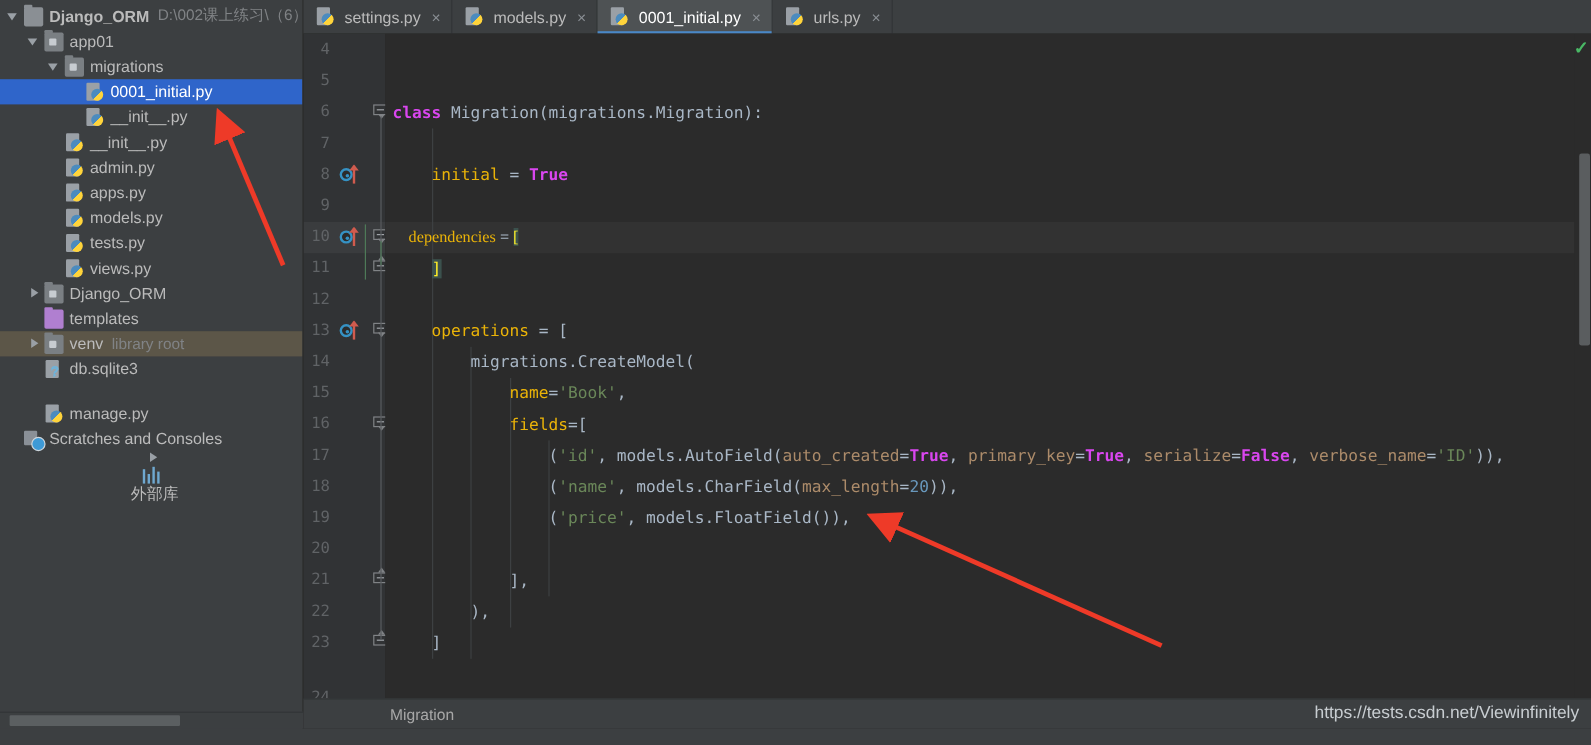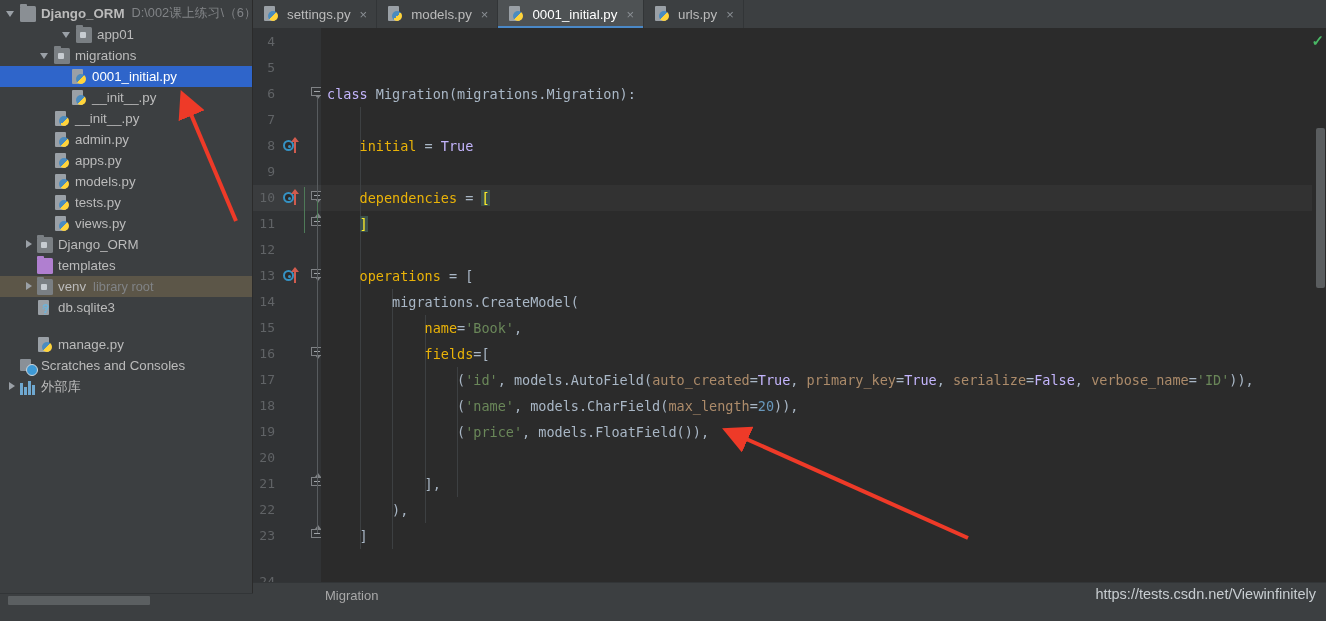--- a/index.html
+++ b/index.html
@@ -172,21 +172,21 @@
   
   .code {
     flex:1; position:relative; background:#2b2b2b;
     font-family:"DejaVu Sans Mono", monospace; font-size:13.5px;
     color:#a9b7c6; overflow:hidden;
   }
   .code-line { position:absolute; left:0; white-space:pre; height:26px; line-height:26px; padding-left:6px; }
   .hl-line { position:absolute; left:0; right:0; height:26px; background:#323232; }
   .indent-guide { position:absolute; width:1px; background:#3d4042; }
 
-  .kw { color:#c4b5fd; }
+  .kw { color:#d946ef;font-weight:bold; }
   .str { color:#6a8759; }
   .num { color:#6897bb; }
   .param { color:#ac8b6a; }
   .fn { color:#eab308; }
   .brkt-hl { background:#3b514d; color:#ffef28; }
 
   
   .marker-panel {
     width:14px; background:#2b2b2b; position:relative; flex:0 0 auto;
   }
@@ -219,21 +219,21 @@
 
     <div class="project-panel">
 
       <div class="tree" id="tree">
           <div class="row" style="padding-left: 6px;">
             <span class="arrow open"></span>
             <span class="icon ic-folder"></span>
             <span class="lbl-bold">Django_ORM</span>
             <span class="lbl-dim">D:\002课上练习\（6）I</span>
           </div>
-          <div class="row" style="padding-left: 33px; margin-left: 29px;">
+          <div class="row" style="padding-left: 23px;">
             <span class="arrow open"></span>
             <span class="icon ic-module"></span>
             <span class="">app01</span>
           </div>
           <div class="row" style="padding-left: 40px;">
             <span class="arrow open"></span>
             <span class="icon ic-module"></span>
             <span class="">migrations</span>
           </div>
           <div class="row selected" style="padding-left: 57px;">
@@ -302,21 +302,21 @@
           <div class="row" style="padding-left: 23px; margin-top: 16px;">
             <span class="arrow none"></span>
             <span class="icon ic-py"></span>
             <span class="">manage.py</span>
           </div>
           <div class="row" style="padding-left: 6px;">
             <span class="arrow none"></span>
             <span class="icon ic-scratch"></span>
             <span class="">Scratches and Consoles</span>
           </div>
-          <div class="row" style="padding-left: 6px;">
+          <div class="row" style="padding-left: 6px; flex-direction: column;">
             <span class="arrow closed"></span>
             <span class="icon ic-lib">
               <i style="height:12px"></i>
               <i style="height:8px"></i>
               <i style="height:14px"></i>
               <i style="height:10px"></i>
             </span>
             <span class="">外部库</span>
           </div>
         </div>
@@ -427,21 +427,21 @@
             <div class="indent-guide" style="left: 38.56px; top: 79px; height: 442px;"></div>
             <div class="indent-guide" style="left: 71.12px; top: 261px; height: 260px;"></div>
             <div class="indent-guide" style="left: 103.68px; top: 287px; height: 208px;"></div>
             <div class="indent-guide" style="left: 136.24px; top: 339px; height: 130px;"></div>
             <div class="code-line" style="top: 1px;"></div>
             <div class="code-line" style="top: 27px;"></div>
             <div class="code-line" style="top: 53px;"><span class="kw">class</span> Migration(migrations.Migration):</div>
             <div class="code-line" style="top: 79px;"></div>
             <div class="code-line" style="top: 105px;">    <span class="fn">initial</span> = <span class="kw">True</span></div>
             <div class="code-line" style="top: 131px;"></div>
-            <div class="code-line" style="top: 157px;">    <span class="fn">dependencies</span> = <span class="brkt-hl">[</span></div>
+            <div class="code-line" style="top: 157px; font-family: Liberation Serif, serif;">    <span class="fn">dependencies</span> = <span class="brkt-hl">[</span></div>
             <div class="code-line" style="top: 183px;">    <span class="brkt-hl">]</span></div>
             <div class="code-line" style="top: 209px;"></div>
             <div class="code-line" style="top: 235px;">    <span class="fn">operations</span> = [</div>
             <div class="code-line" style="top: 261px;">        migrations.CreateModel(</div>
             <div class="code-line" style="top: 287px;">            <span class="fn">name</span>=<span class="str">'Book'</span>,</div>
             <div class="code-line" style="top: 313px;">            <span class="fn">fields</span>=[</div>
             <div class="code-line" style="top: 339px;">                (<span class="str">'id'</span>, models.AutoField(<span class="param">auto_created</span>=<span class="kw">True</span>, <span class="param">primary_key</span>=<span class="kw">True</span>, <span class="param">serialize</span>=<span class="kw">False</span>, <span class="param">verbose_name</span>=<span class="str">'ID'</span>)),</div>
             <div class="code-line" style="top: 365px;">                (<span class="str">'name'</span>, models.CharField(<span class="param">max_length</span>=<span class="num">20</span>)),</div>
             <div class="code-line" style="top: 391px;">                (<span class="str">'price'</span>, models.FloatField()),</div>
             <div class="code-line" style="top: 443px;">            ],</div>

